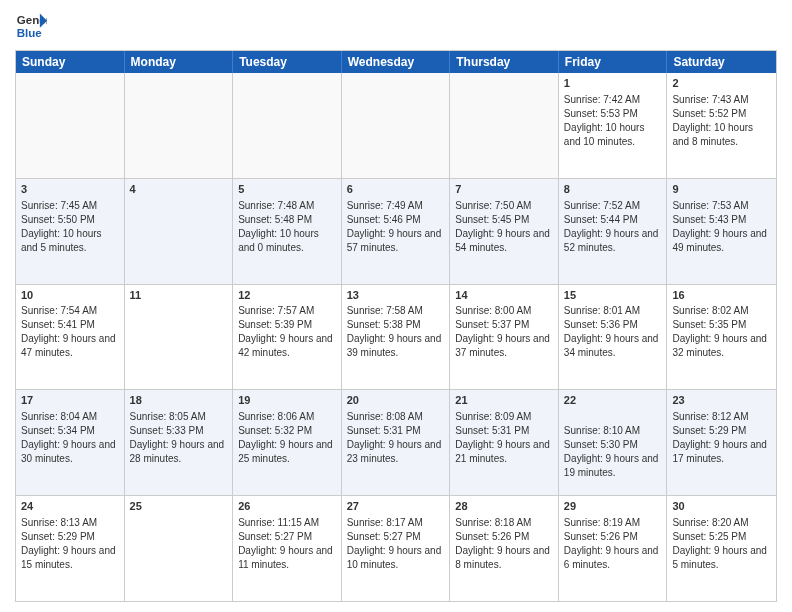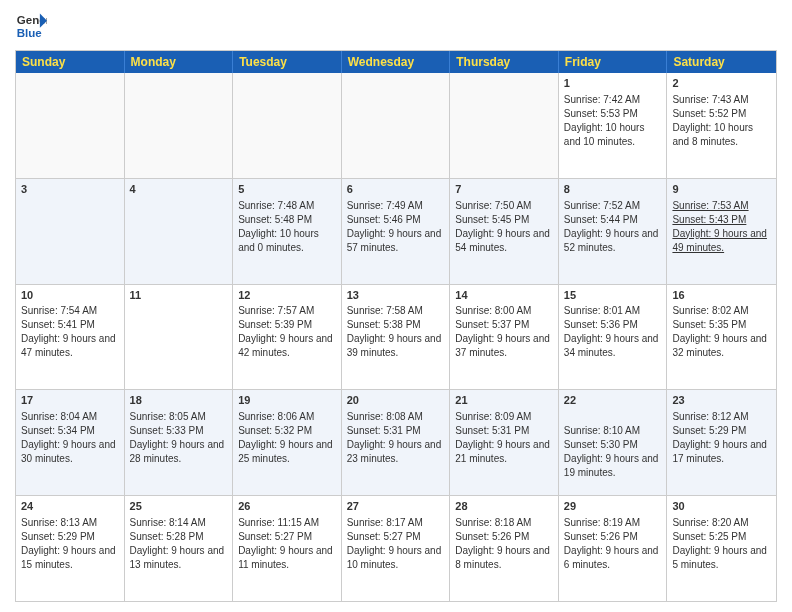--- a/index.html
+++ b/index.html
@@ -49,21 +49,21 @@
       display: flex;
       flex-direction: column;
       border: 1px solid #ccc;
     }
     .cal-header {
       display: grid;
       grid-template-columns: repeat(7, 1fr);
       background: #1a5fb4;
     }
     .cal-header-cell {
-      color: #fde047;
+      color: #ffffff;
       font-size: 12px;
       font-weight: bold;
       padding: 4px 6px;
       text-align: left;
       border-right: 1px solid #3a7fd4;
     }
     .cal-header-cell:last-child { border-right: none; }
     .cal-body {
       flex: 1;
       display: flex;
@@ -143,20 +143,23 @@
           <div class="cal-cell">
             <div class="day-num">2</div>
             <div class="cell-text" style="white-space: pre-line;">Sunrise: 7:43 AM
 Sunset: 5:52 PM
 Daylight: 10 hours and 8 minutes.</div>
           </div>
         </div>
         <div class="cal-row">
           <div class="cal-cell alt-row">
             <div class="day-num">3</div>
+            <div class="cell-text" style="white-space: pre-line;">Sunrise: 7:45 AM
+Sunset: 5:50 PM
+Daylight: 10 hours and 5 minutes.</div>
           </div>
           <div class="cal-cell alt-row">
             <div class="day-num">4</div>
           </div>
           <div class="cal-cell alt-row">
             <div class="day-num">5</div>
             <div class="cell-text" style="white-space: pre-line;">Sunrise: 7:48 AM
 Sunset: 5:48 PM
 Daylight: 10 hours and 0 minutes.</div>
           </div>
@@ -173,21 +176,21 @@
 Daylight: 9 hours and 54 minutes.</div>
           </div>
           <div class="cal-cell alt-row">
             <div class="day-num">8</div>
             <div class="cell-text" style="white-space: pre-line;">Sunrise: 7:52 AM
 Sunset: 5:44 PM
 Daylight: 9 hours and 52 minutes.</div>
           </div>
           <div class="cal-cell alt-row">
             <div class="day-num">9</div>
-            <div class="cell-text" style="white-space: pre-line; text-decoration: underline;">Sunrise: 7:53 AM
+            <div class="cell-text" style="white-space: pre-line;">Sunrise: 7:53 AM
 Sunset: 5:43 PM
 Daylight: 9 hours and 49 minutes.</div>
           </div>
         </div>
         <div class="cal-row">
           <div class="cal-cell">
             <div class="day-num">10</div>
             <div class="cell-text" style="white-space: pre-line;">Sunrise: 7:54 AM
 Sunset: 5:41 PM
 Daylight: 9 hours and 47 minutes.</div>
@@ -272,23 +275,20 @@
         </div>
         <div class="cal-row">
           <div class="cal-cell">
             <div class="day-num">24</div>
             <div class="cell-text" style="white-space: pre-line;">Sunrise: 8:13 AM
 Sunset: 5:29 PM
 Daylight: 9 hours and 15 minutes.</div>
           </div>
           <div class="cal-cell">
             <div class="day-num">25</div>
-            <div class="cell-text" style="white-space: pre-line;">Sunrise: 8:14 AM
-Sunset: 5:28 PM
-Daylight: 9 hours and 13 minutes.</div>
           </div>
           <div class="cal-cell">
             <div class="day-num">26</div>
             <div class="cell-text" style="white-space: pre-line;">Sunrise: 11:15 AM
 Sunset: 5:27 PM
 Daylight: 9 hours and 11 minutes.</div>
           </div>
           <div class="cal-cell">
             <div class="day-num">27</div>
             <div class="cell-text" style="white-space: pre-line;">Sunrise: 8:17 AM

